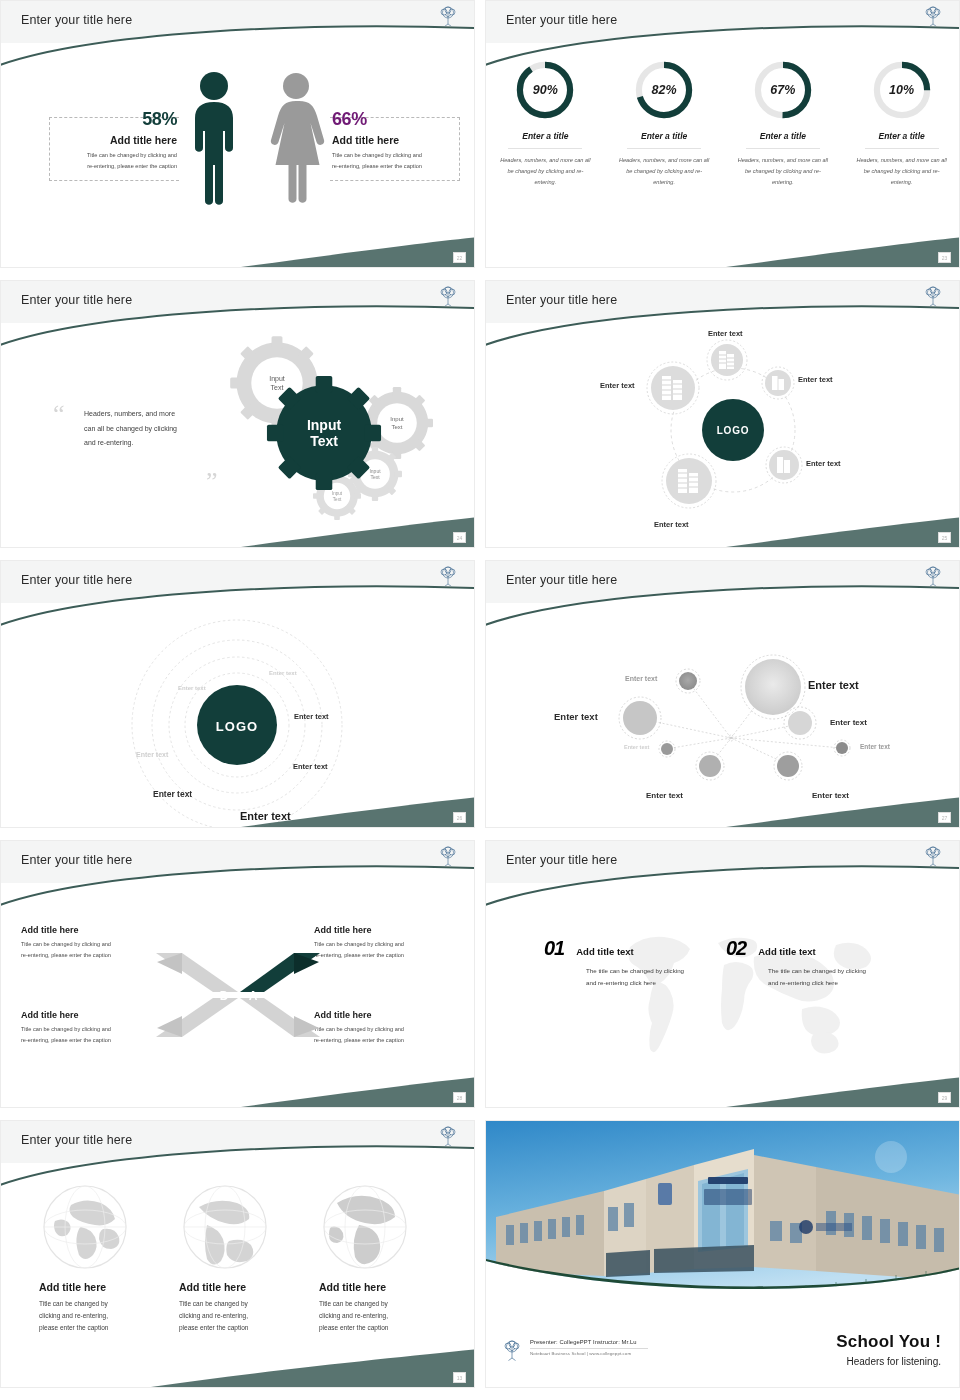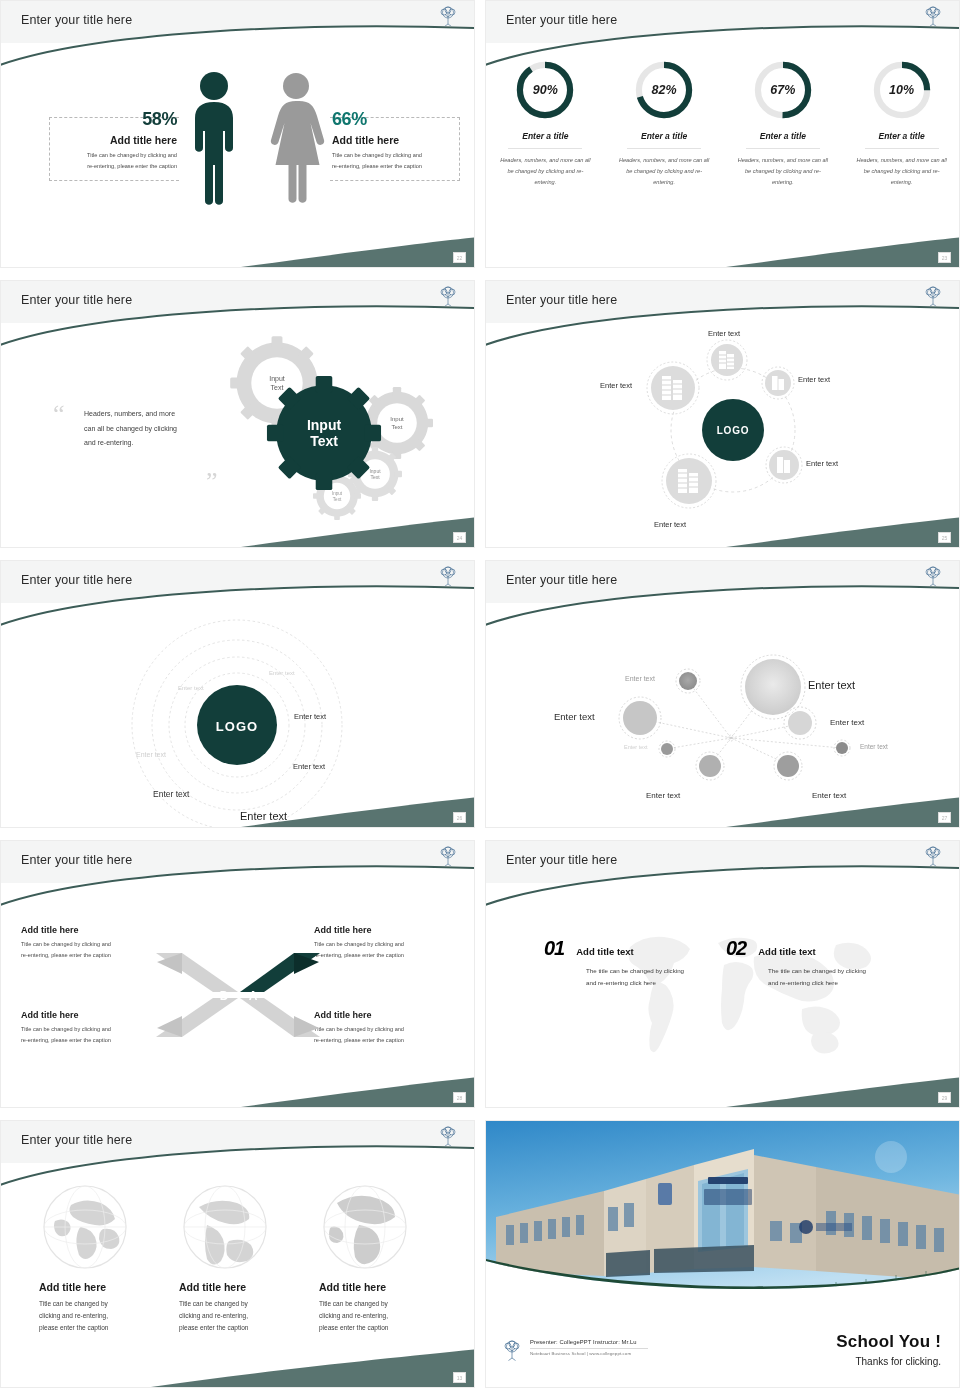--- a/index.html
+++ b/index.html
@@ -44,42 +44,42 @@
     width: 13px; height: 11px; border: 1px solid #dcdcdc;
     font-size: 5px; color: #b6b6b6; text-align: center; line-height: 10px;
     background: #fff;
   }
 
   
   .people-row { position: absolute; top: 12px; left: 0; width: 475px; height: 190px; margin-left: 16px; }
   .fig { position: absolute; }
   .pct { font-size: 18px; font-weight: bold; letter-spacing: -.4px; }
   .pct.dark { color: #123e3a; }
-  .pct.gray { color: #0f766e; }
+  .pct.gray { color: #701a75; }
   .addtitle { font-size: 10.5px; font-weight: bold; color: #1d1d1d; margin-top: 4px; }
   .cap { font-size: 5.6px; color: #4b4b4b; line-height: 1.9; margin-top: 4px; }
   .dashbox { position: absolute; border: 1px dashed #b9b9b9; border-right: none; }
   .dashbox.r { border-right: 1px dashed #b9b9b9; border-left: none; }
 
   
   .donuts { position: absolute; top: 14px; left: 0; width: 475px; display: flex; }
   .donut-col { flex: 1; text-align: center; font-style: italic; }
   .donut-wrap { width: 62px; height: 62px; margin: 0 auto; position: relative; }
   .donut-val {
     position: absolute; inset: 0; display: flex; align-items: center; justify-content: center;
     font-size: 12.5px; font-weight: bold; color: #1c1c1c;
   }
   .donut-title { font-size: 8.5px; font-weight: bold; color: #1b1b1b; margin-top: 10px; }
   .donut-rule { width: 74px; height: 1px; background: #e2e2e2; margin: 7px auto 0; }
   .donut-cap { font-size: 5.6px; color: #5a5a5a; line-height: 2.0; margin-top: 6px; padding: 0 14px; }
 
   
   .quote-mark { font-size: 26px; color: #d6d6d6; font-family: "Liberation Serif", serif; line-height: .7; }
   .quote-text { font-size: 7px; color: #3e3e3e; line-height: 2.1; }
-  .node-label { position: absolute; font-size: 7.5px; color: #2e2e2e; white-space: nowrap; }
+  .node-label { position: absolute; font-size: 7.5px; color: #2e2e2e; white-space: nowrap; font-weight: bold; }
   .node-label.faint { color: #cfcfcf; }
   .node-label.mid { color: #9a9a9a; }
   .node-label.big { font-size: 11px; color: #1d1d1d; }
 
   
   .q-title { font-size: 9px; font-weight: bold; color: #1b1b1b; }
   .q-cap { font-size: 5.6px; color: #4b4b4b; line-height: 2.0; margin-top: 4px; }
 
   
   .num-big { font-size: 20px; font-weight: bold; font-style: italic; color: #000000; letter-spacing: -1px; }
@@ -874,17 +874,17 @@
       </svg>
       <div>
         <div class="presenter-1">Presenter: CollegePPT   Instructor: Mr.Lu</div>
         <div class="presenter-rule"></div>
         <div class="presenter-2">Notebaart Business School   |   www.collegeppt.com</div>
       </div>
     </div>
 
     <div style="position:absolute;right:18px;bottom:20px;text-align:right;">
       <div class="thanks-main">School You !</div>
-      <div class="thanks-sub">Thanks for clicking.</div>
+      <div class="thanks-sub">Headers for listening.</div>
     </div>
   </div>
 
 </div>
 
 </body></html>

